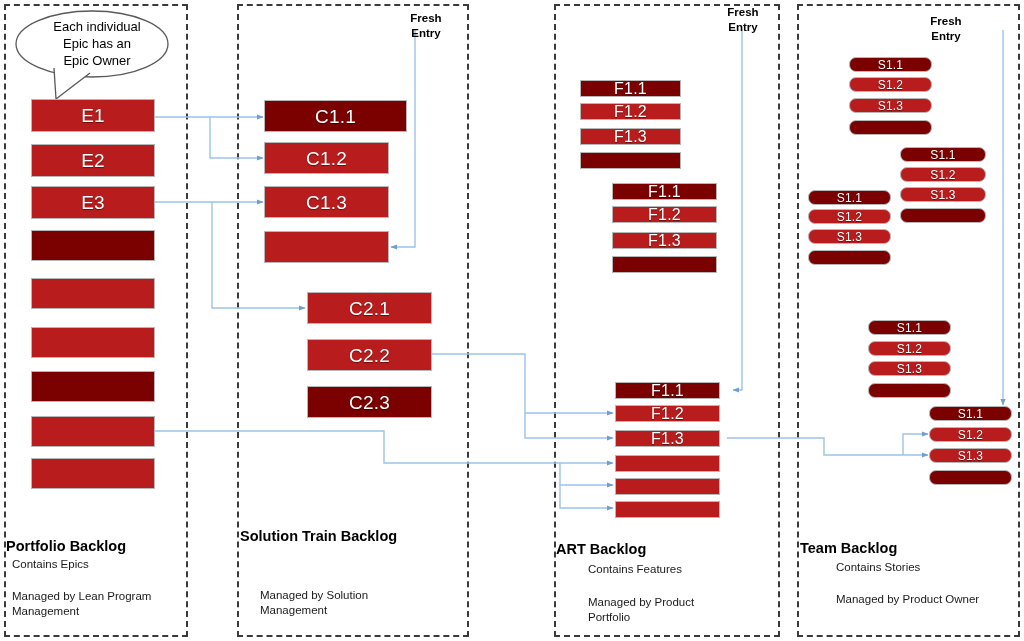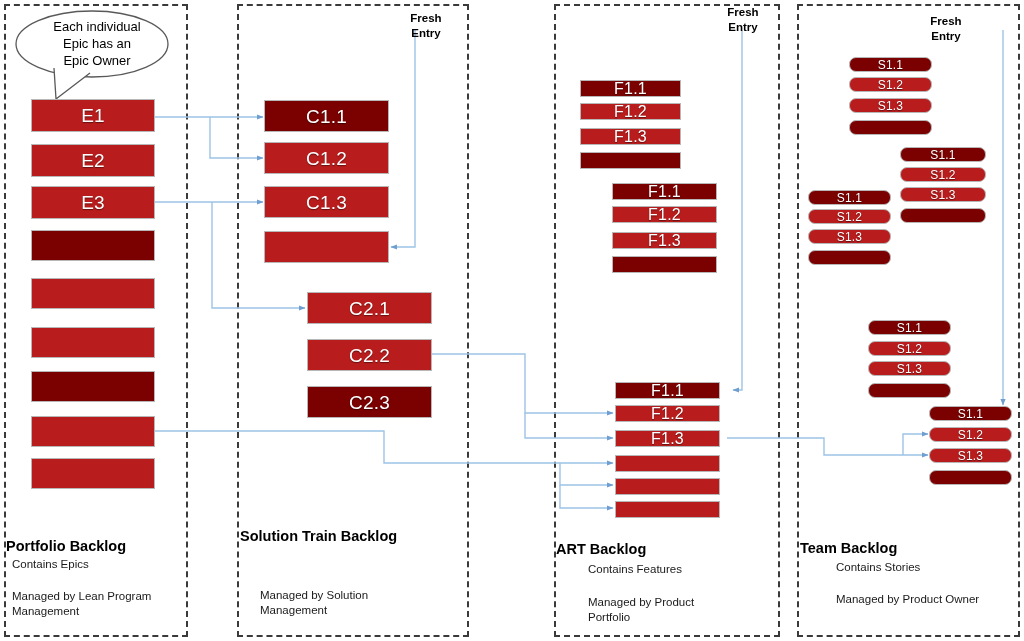--- a/index.html
+++ b/index.html
@@ -101,21 +101,21 @@
   <div class="box blue sz-epic" style="left:31px;top:99px; width:124px;height:33px;">E1</div>
   <div class="box blue sz-epic" style="left:31px;top:144px;width:124px;height:33px;">E2</div>
   <div class="box blue sz-epic" style="left:31px;top:186px;width:124px;height:33px;">E3</div>
   <div class="box red  sz-epic" style="left:31px;top:230px;width:124px;height:31px;"></div>
   <div class="box blue sz-epic" style="left:31px;top:278px;width:124px;height:31px;"></div>
   <div class="box blue sz-epic" style="left:31px;top:327px;width:124px;height:31px;"></div>
   <div class="box red  sz-epic" style="left:31px;top:371px;width:124px;height:31px;"></div>
   <div class="box blue sz-epic" style="left:31px;top:416px;width:124px;height:31px;"></div>
   <div class="box blue sz-epic" style="left:31px;top:458px;width:124px;height:31px;"></div>
 
-  <div class="box red  sz-cap" style="left:264px;top:100px;width:125px;height:32px;">C1.1</div>
+  <div class="box red  sz-cap" style="left:264px;top:100px;width:143px;height:32px;">C1.1</div>
   <div class="box blue sz-cap" style="left:264px;top:142px;width:125px;height:32px;">C1.2</div>
   <div class="box blue sz-cap" style="left:264px;top:186px;width:125px;height:32px;">C1.3</div>
   <div class="box blue sz-cap" style="left:264px;top:231px;width:125px;height:32px;"></div>
   <div class="box blue sz-cap" style="left:307px;top:292px;width:125px;height:32px;">C2.1</div>
   <div class="box blue sz-cap" style="left:307px;top:339px;width:125px;height:32px;">C2.2</div>
   <div class="box red  sz-cap" style="left:307px;top:386px;width:125px;height:32px;">C2.3</div>
 
   <div class="box red  sz-feat" style="left:580px;top:80px; width:101px;height:17px;">F1.1</div>
   <div class="box blue sz-feat" style="left:580px;top:103px;width:101px;height:17px;">F1.2</div>
   <div class="box blue sz-feat" style="left:580px;top:128px;width:101px;height:17px;">F1.3</div>

